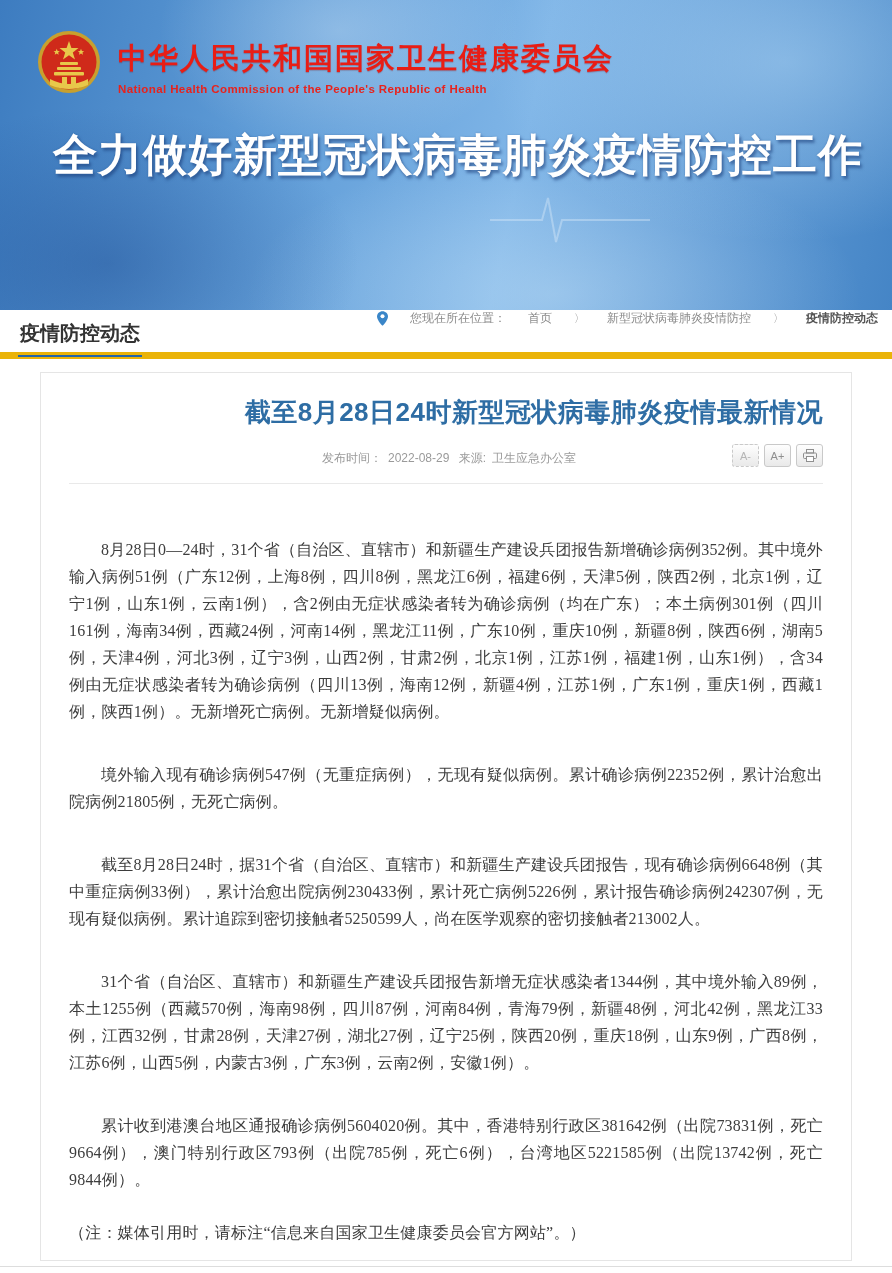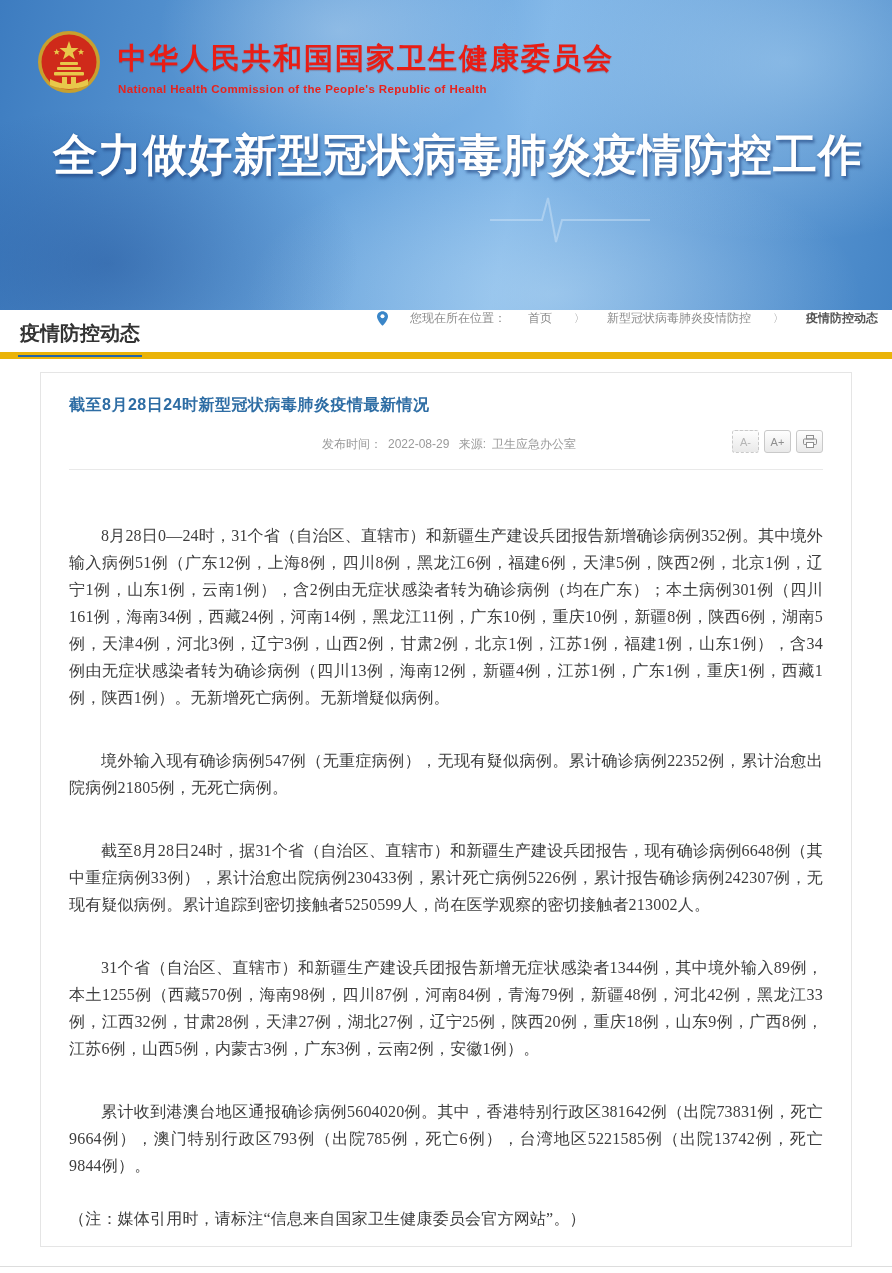--- a/index.html
+++ b/index.html
@@ -41,21 +41,21 @@
   }
   .breadcrumb { display:flex; align-items:center; font-size:12px; color:#8a8a8a; gap:22px; white-space:nowrap; }
   .breadcrumb .pin { width:11px; height:15px; }
   .crumb-link { color:#8a8a8a; text-decoration:none; cursor:pointer; }
   .crumb-sep { color:#9b9b9b; font-size:11px; }
   .crumb-current { color:#555; font-weight:bold; }
 
   
   .content { padding:13px 40px 0 40px; }
   .article-box { border:1px solid #e5e5e5; background:#fff; padding:10px 28px 14px 28px; min-height:872px; }
-  .article-title { text-align:left; color:#2e6da4; font-size:16px; font-weight:bold; margin-top:12px; letter-spacing:.5px; }
+  .article-title { text-align:right; color:#2e6da4; font-size:26px; font-weight:bold; margin-top:12px; letter-spacing:.5px; }
   .article-meta { position:relative; text-align:center; color:#9a9a9a; font-size:12px;
                   margin-top:20px; padding-bottom:16px; border-bottom:1px solid #e9e9e9; }
   .meta-part { margin:0 6px; }
   .tools { position:absolute; right:0; top:-6px; display:flex; gap:5px; }
   .tool-btn {
     width:27px; height:23px; border:1px solid #c9c9c9; border-radius:3px;
     background:linear-gradient(#fefefe,#e9e9e9); color:#8f8f8f; font-size:11px;
     display:flex; align-items:center; justify-content:center; cursor:pointer;
     font-family:"Liberation Sans",sans-serif;
   }

